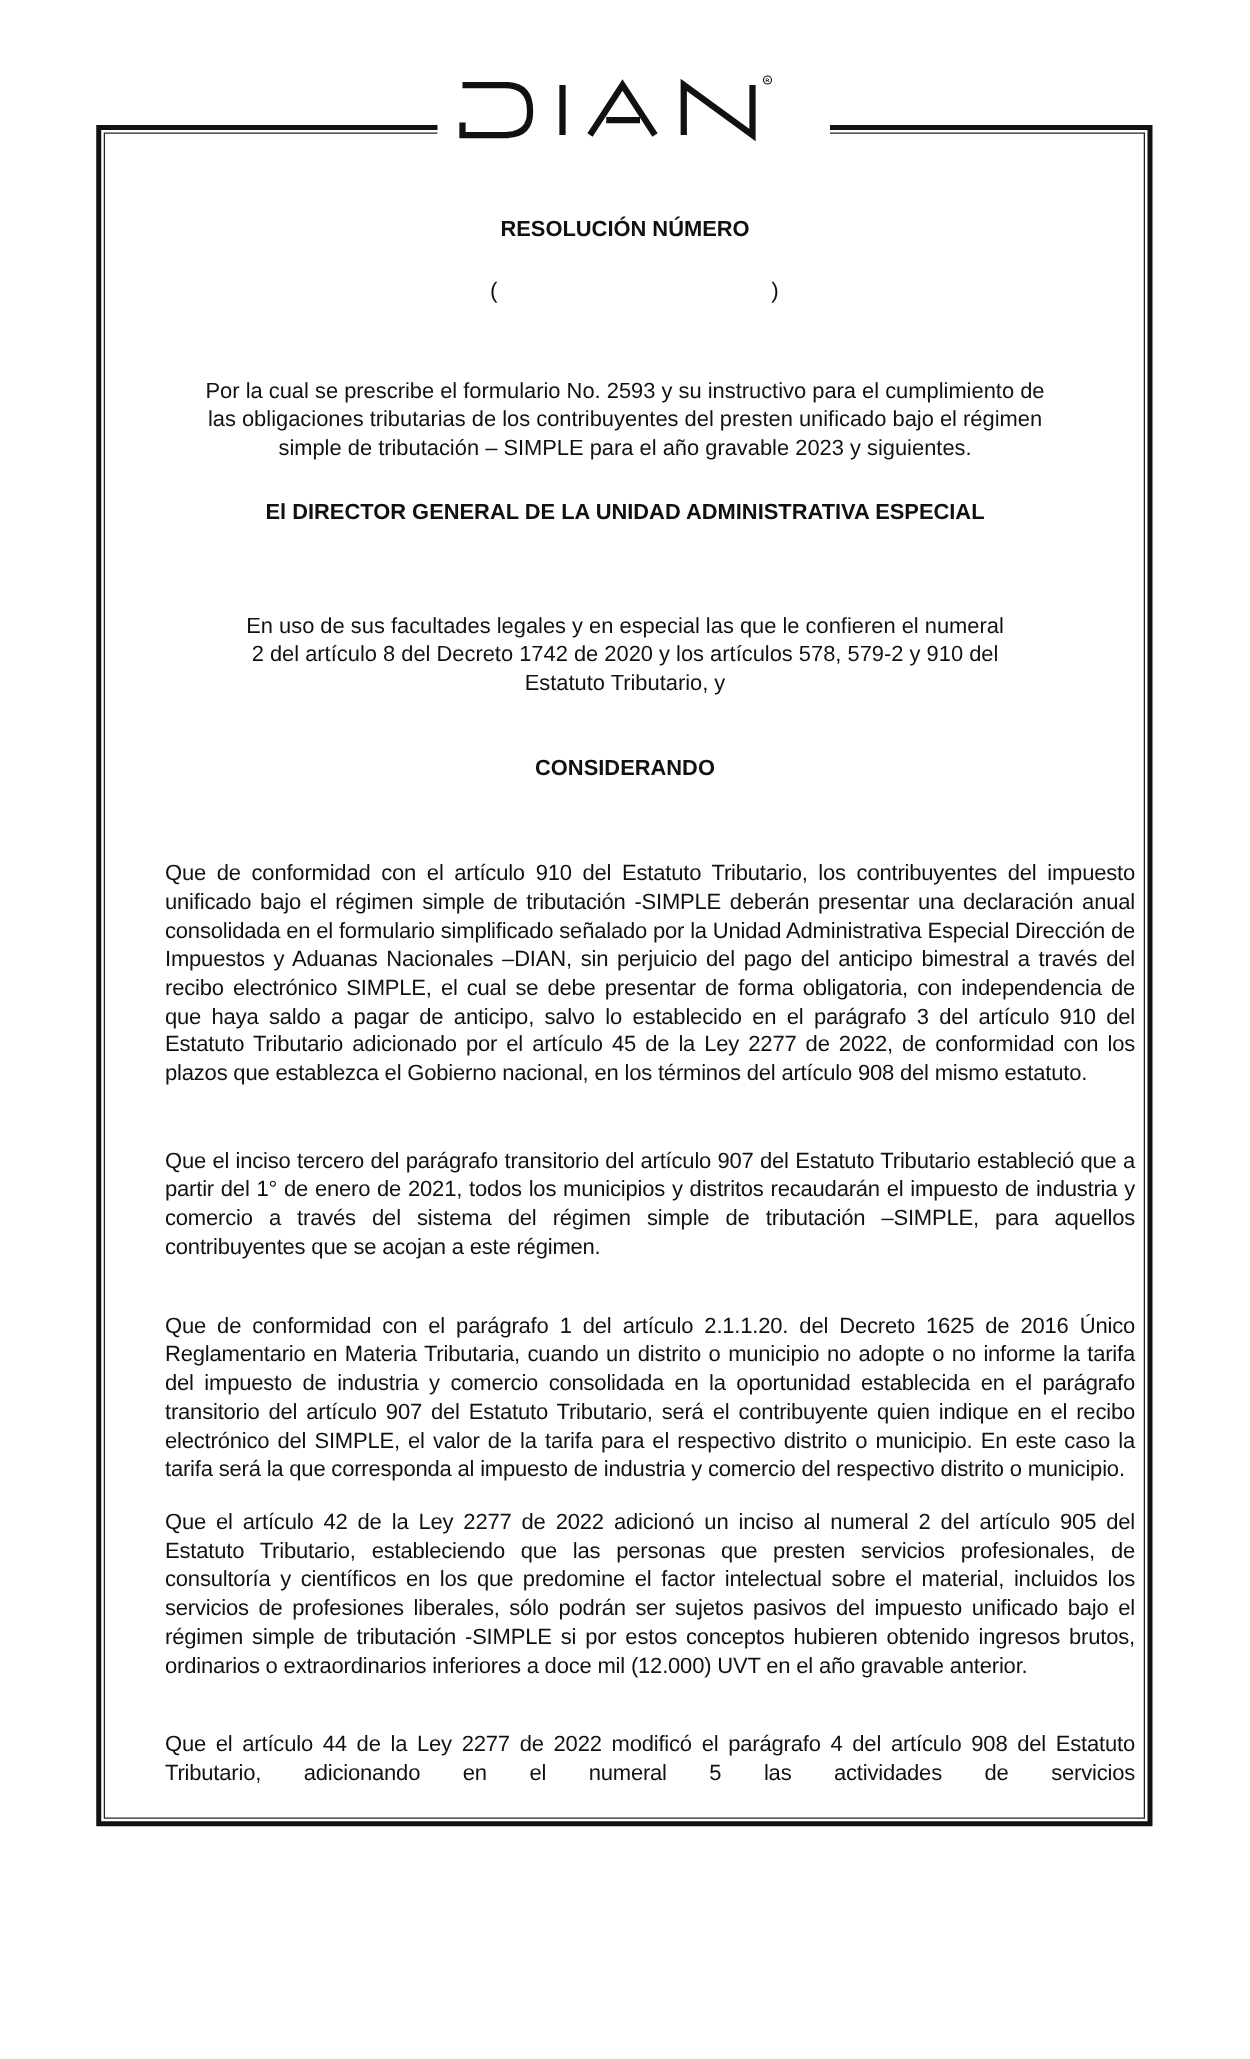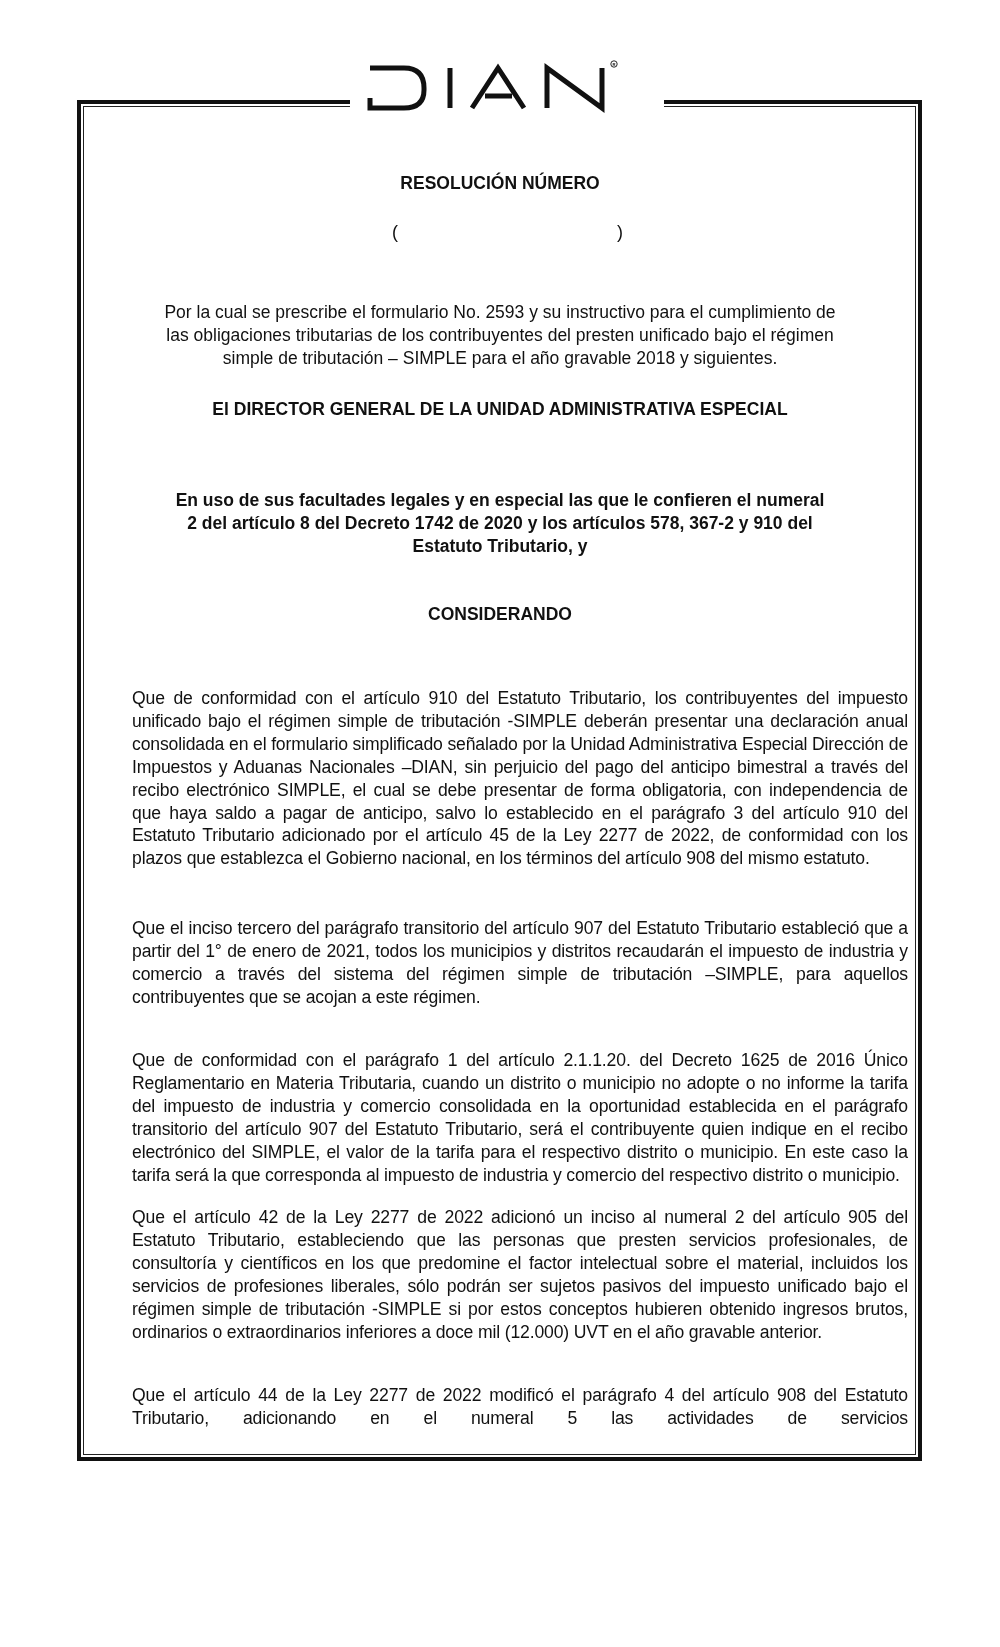--- a/index.html
+++ b/index.html
@@ -103,30 +103,30 @@
 
 <div class="centered bold" style="top:172px;">RESOLUCIÓN NÚMERO</div>
 
 <span class="paren" style="left:392px;">(</span>
 <span class="paren" style="left:408px; width:200px; text-align:center;"></span>
 <span class="paren" style="left:617px;">)</span>
 
 <div class="centered" style="top:301px;">
   <div>Por la cual se prescribe el formulario No. 2593 y su instructivo para el cumplimiento de</div>
   <div>las obligaciones tributarias de los contribuyentes del presten unificado bajo el régimen</div>
-  <div>simple de tributación – SIMPLE para el año gravable 2018 y siguientes.</div>
+  <div>simple de tributación – SIMPLE para el año gravable 2023 y siguientes.</div>
 </div>
 
 <div class="centered bold" style="top:398px;">
   <div>El DIRECTOR GENERAL DE LA UNIDAD ADMINISTRATIVA ESPECIAL</div>
 </div>
 
-<div class="centered" style="top:489px;font-weight:bold;">
+<div class="centered" style="top:489px;">
   <div>En uso de sus facultades legales y en especial las que le confieren el numeral</div>
-  <div>2 del artículo 8 del Decreto 1742 de 2020 y los artículos 578, 367-2 y 910 del</div>
+  <div>2 del artículo 8 del Decreto 1742 de 2020 y los artículos 578, 579-2 y 910 del</div>
   <div>Estatuto Tributario, y</div>
 </div>
 
 <div class="centered bold" style="top:603px;">CONSIDERANDO</div>
 
 <p class="body-para" style="top:671px;">Que de conformidad con el artículo 910 del Estatuto Tributario, los contribuyentes del impuesto unificado bajo el régimen simple de tributación -SIMPLE deberán presentar una declaración anual consolidada en el formulario simplificado señalado por la Unidad Administrativa Especial Dirección de Impuestos y Aduanas Nacionales –DIAN, sin perjuicio del pago del anticipo bimestral a través del recibo electrónico SIMPLE, el cual se debe presentar de forma obligatoria, con independencia de que haya saldo a pagar de anticipo, salvo lo establecido en el parágrafo 3 del artículo 910 del Estatuto Tributario adicionado por el artículo 45 de la Ley 2277 de 2022, de conformidad con los plazos que establezca el Gobierno nacional, en los términos del artículo 908 del mismo estatuto.</p>
 <p class="body-para" style="top:901px;">Que el inciso tercero del parágrafo transitorio del artículo 907 del Estatuto Tributario estableció que a partir del 1° de enero de 2021, todos los municipios y distritos recaudarán el impuesto de industria y comercio a través del sistema del régimen simple de tributación –SIMPLE, para aquellos contribuyentes que se acojan a este régimen.</p>
 <p class="body-para" style="top:1033px;">Que de conformidad con el parágrafo 1 del artículo 2.1.1.20. del Decreto 1625 de 2016 Único Reglamentario en Materia Tributaria, cuando un distrito o municipio no adopte o no informe la tarifa del impuesto de industria y comercio consolidada en la oportunidad establecida en el parágrafo transitorio del artículo 907 del Estatuto Tributario, será el contribuyente quien indique en el recibo electrónico del SIMPLE, el valor de la tarifa para el respectivo distrito o municipio. En este caso la tarifa será la que corresponda al impuesto de industria y comercio del respectivo distrito o municipio.</p>
 <p class="body-para" style="top:1190px;">Que el artículo 42 de la Ley 2277 de 2022 adicionó un inciso al numeral 2 del artículo 905 del Estatuto Tributario, estableciendo que las personas que presten servicios profesionales, de consultoría y científicos en los que predomine el factor intelectual sobre el material, incluidos los servicios de profesiones liberales, sólo podrán ser sujetos pasivos del impuesto unificado bajo el régimen simple de tributación -SIMPLE si por estos conceptos hubieren obtenido ingresos brutos, ordinarios o extraordinarios inferiores a doce mil (12.000) UVT en el año gravable anterior.</p>
 <p class="body-para" style="top:1368px; text-align-last: justify;">Que el artículo 44 de la Ley 2277 de 2022 modificó el parágrafo 4 del artículo 908 del Estatuto Tributario, adicionando en el numeral 5 las actividades de servicios</p>

